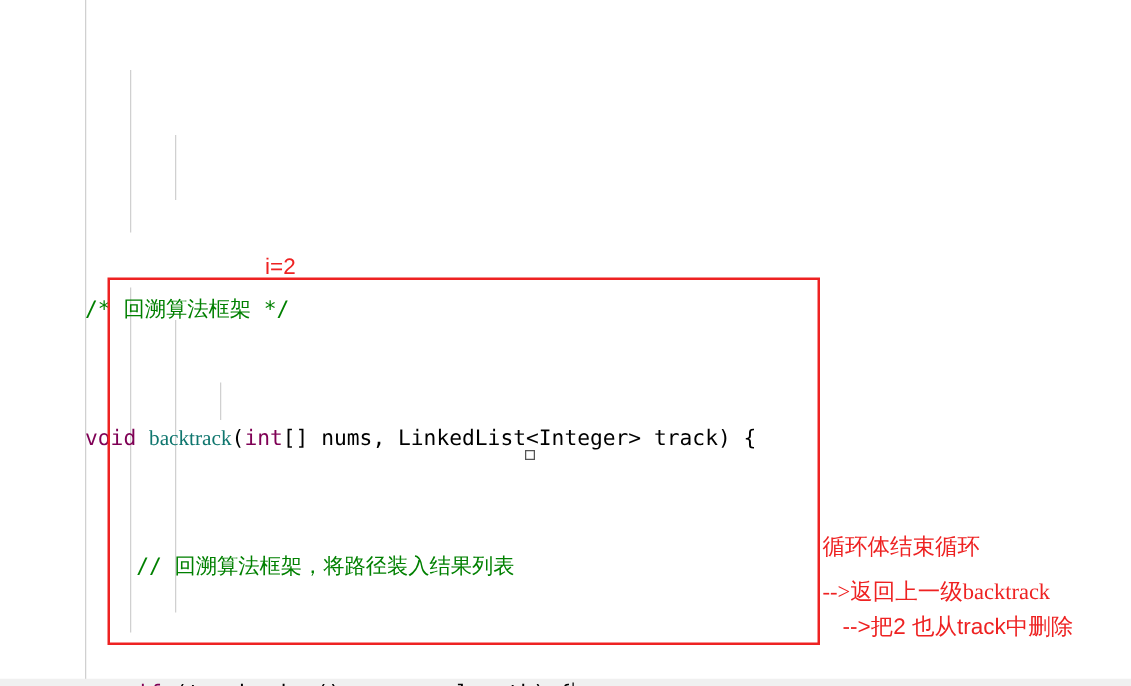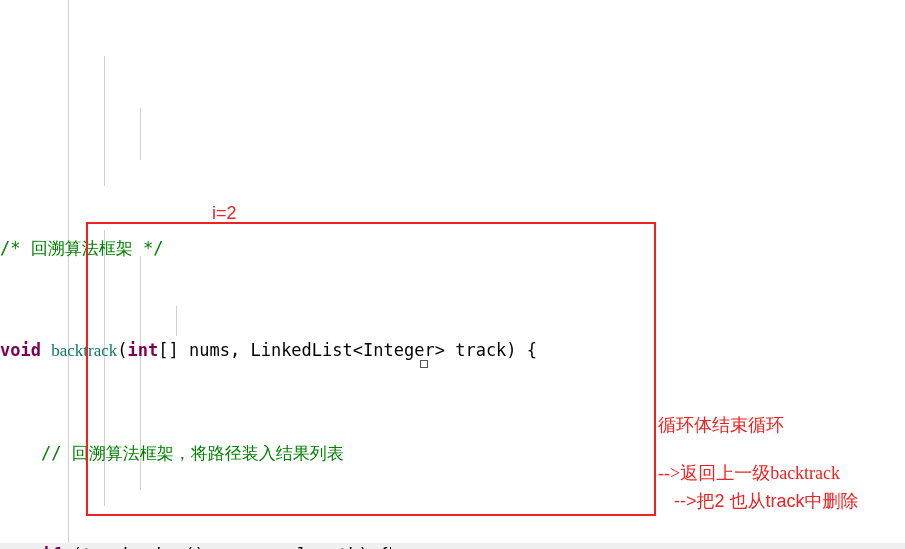--- a/index.html
+++ b/index.html
@@ -11,36 +11,37 @@
     line-height: 1.5;
     color: #000;
   }
   .editor {
     position: relative;
     padding: 6px 0 6px 0;
     white-space: pre;
   }
   .line {
     display: block;
+    padding-left: 68px;
     position: relative;
     height: 26px;
   }
   .guide {
     position: absolute;
     left: 0;
     top: 0;
     bottom: 0;
     width: 1px;
     background: #d0d0d0;
   }
   .hl-line {
     background: #f0f0f0;
   }
   .c-comment { color: #008000; }
-  .c-keyword { color: #7f0055; font-weight: 700; }
+  .c-keyword { color: #7f0055; font-weight: 400; }
   .c-func    { color: #0f766e; font-family: Liberation Serif, serif; }
   .c-ident   { color: #000; }
   .c-paren   { color: #000; }
   .red-box {
     position: absolute;
     border: 2px solid #e22;
     pointer-events: none;
   }
   .annotation {
     position: absolute;
@@ -115,18 +116,18 @@
 
   
 
   
 
   <div class="red-box" style="left:86px; top:222px; width:566px; height:290px;"></div>
   <div class="annotation" style="left:212px; top:200px;">i=2</div>
 
   <div class="tiny-square" style="left:420px; top:360px;"></div>
 
-  <div class="annotation" style="left:658px; top:412px;">循环体结束循环</div>
+  <div class="annotation" style="left:658px; top:424px;">循环体结束循环</div>
   <div class="annotation" style="left:658px; top:460px;font-family:Liberation Serif, serif;">--&gt;返回上一级backtrack</div>
   <div class="annotation" style="left:674px; top:488px;">--&gt;把2 也从track中删除</div>
 
   
 </div>
 
 </body></html>

